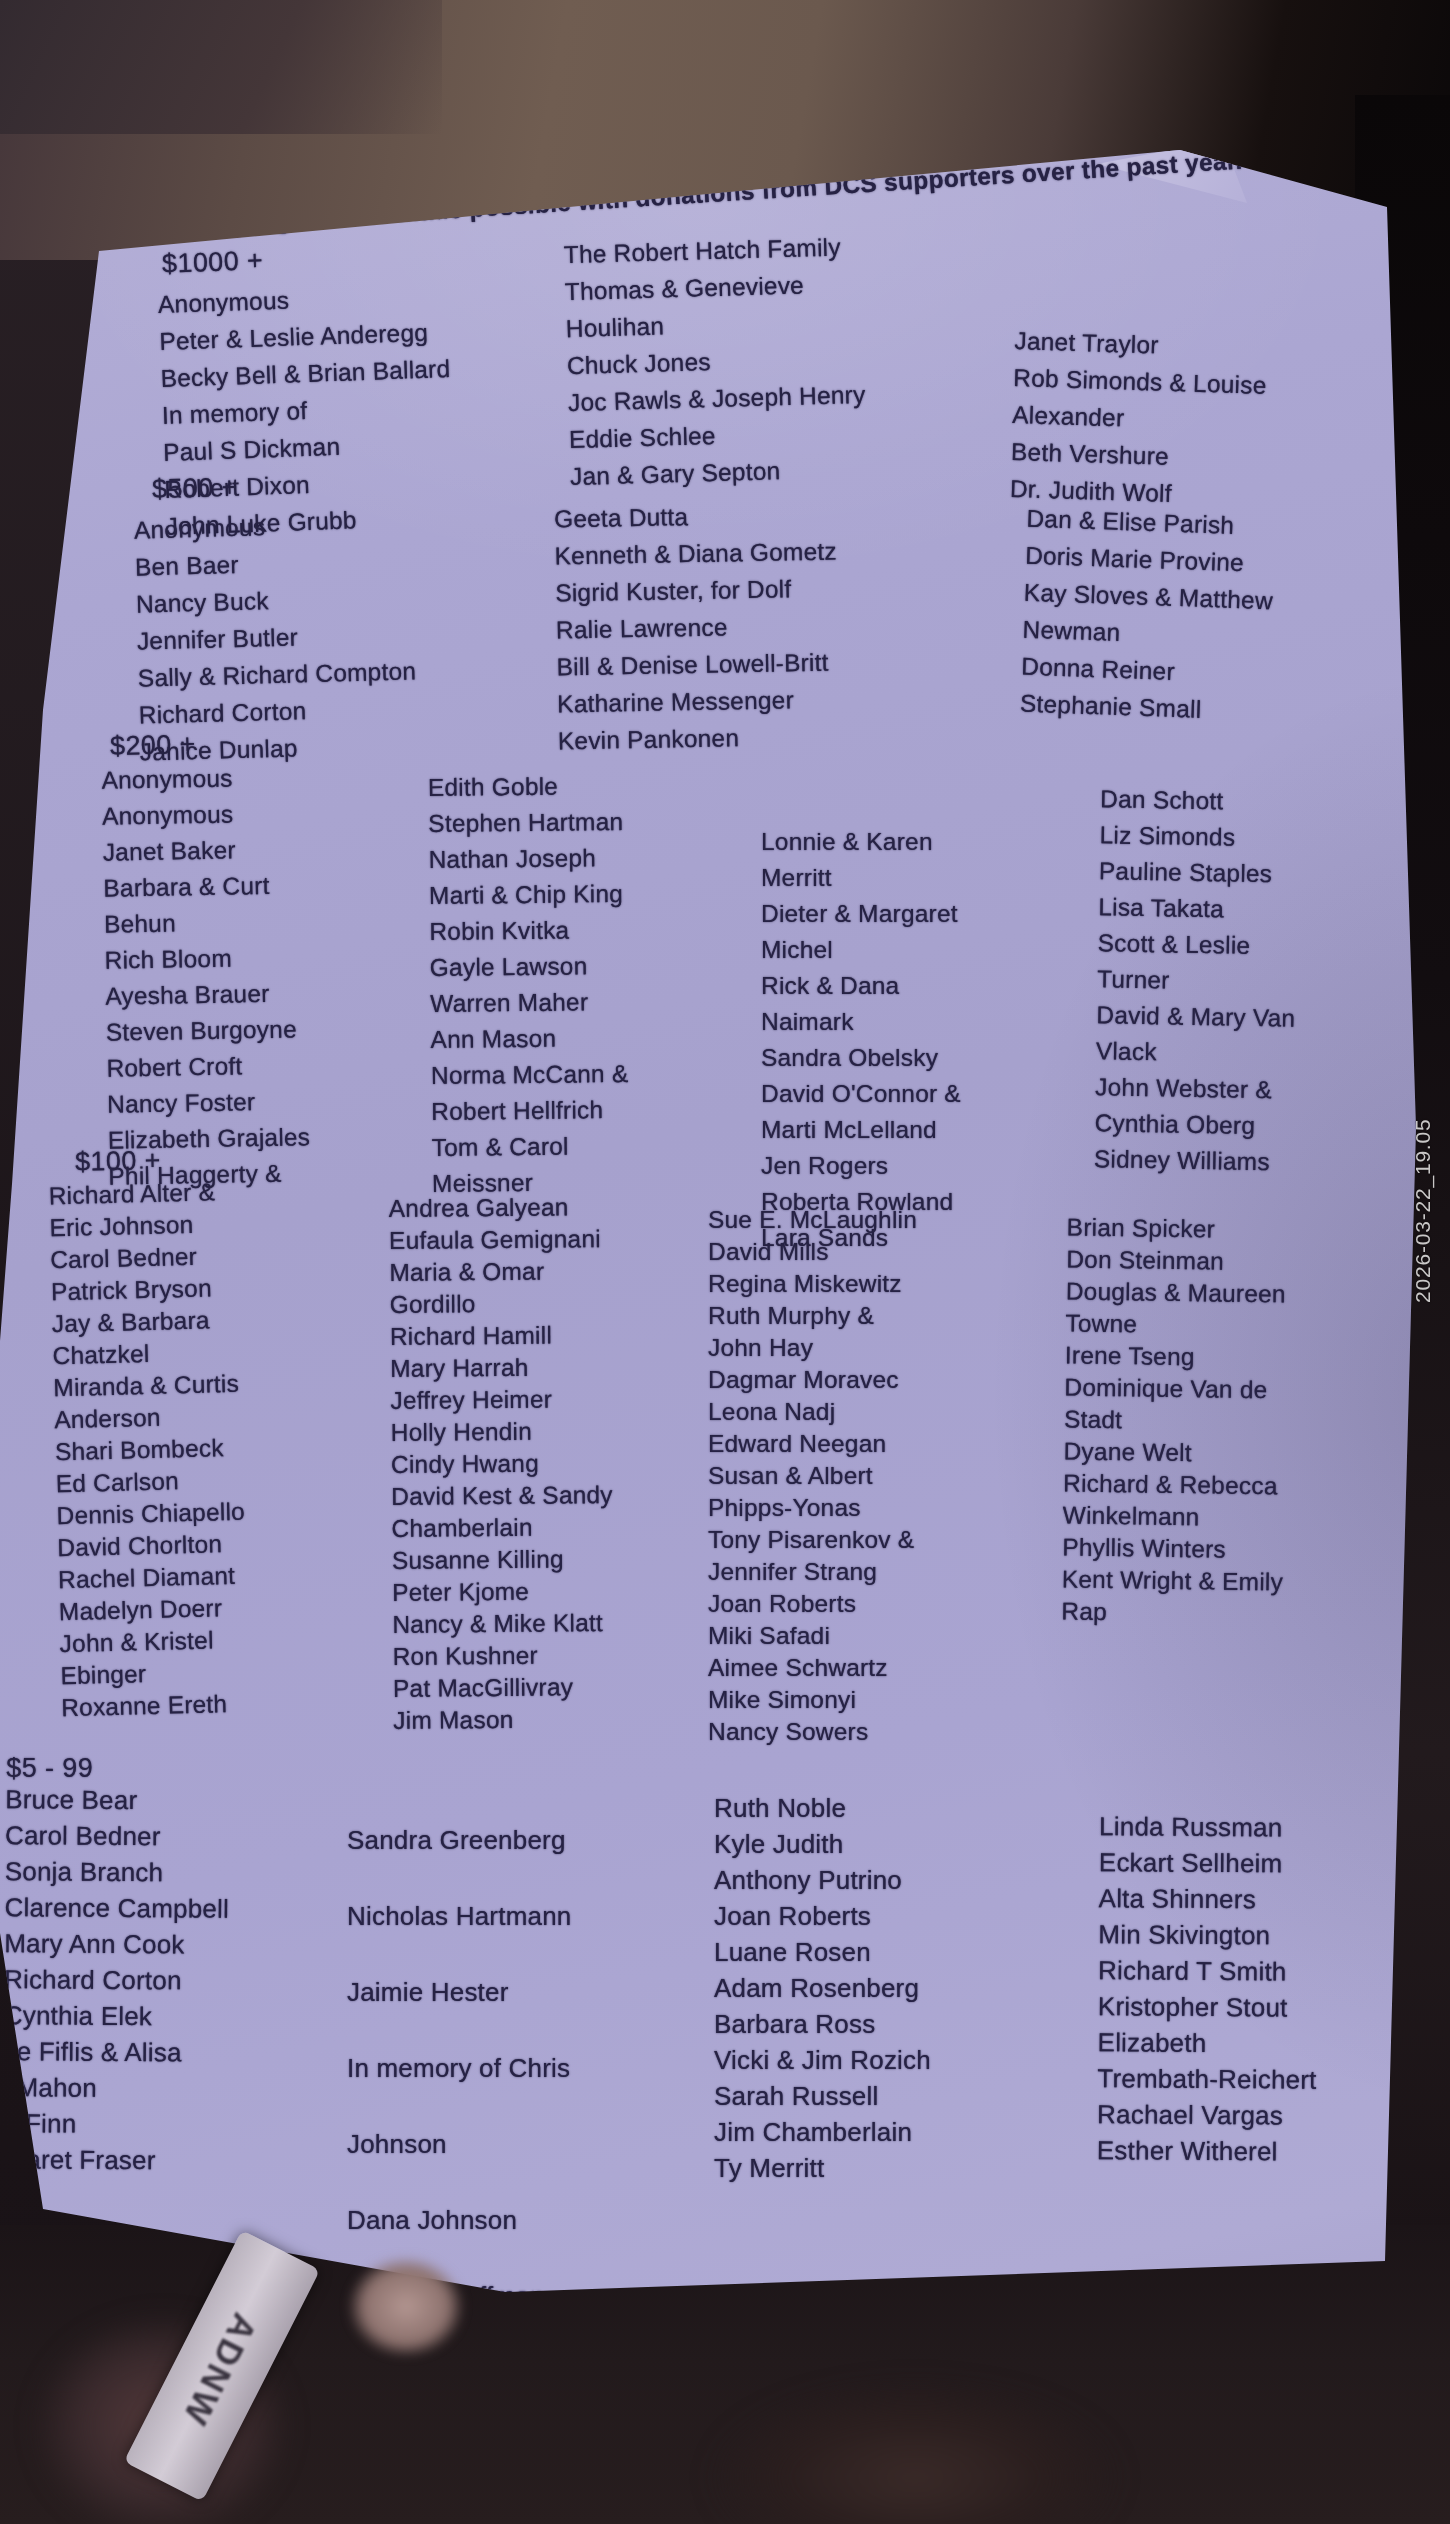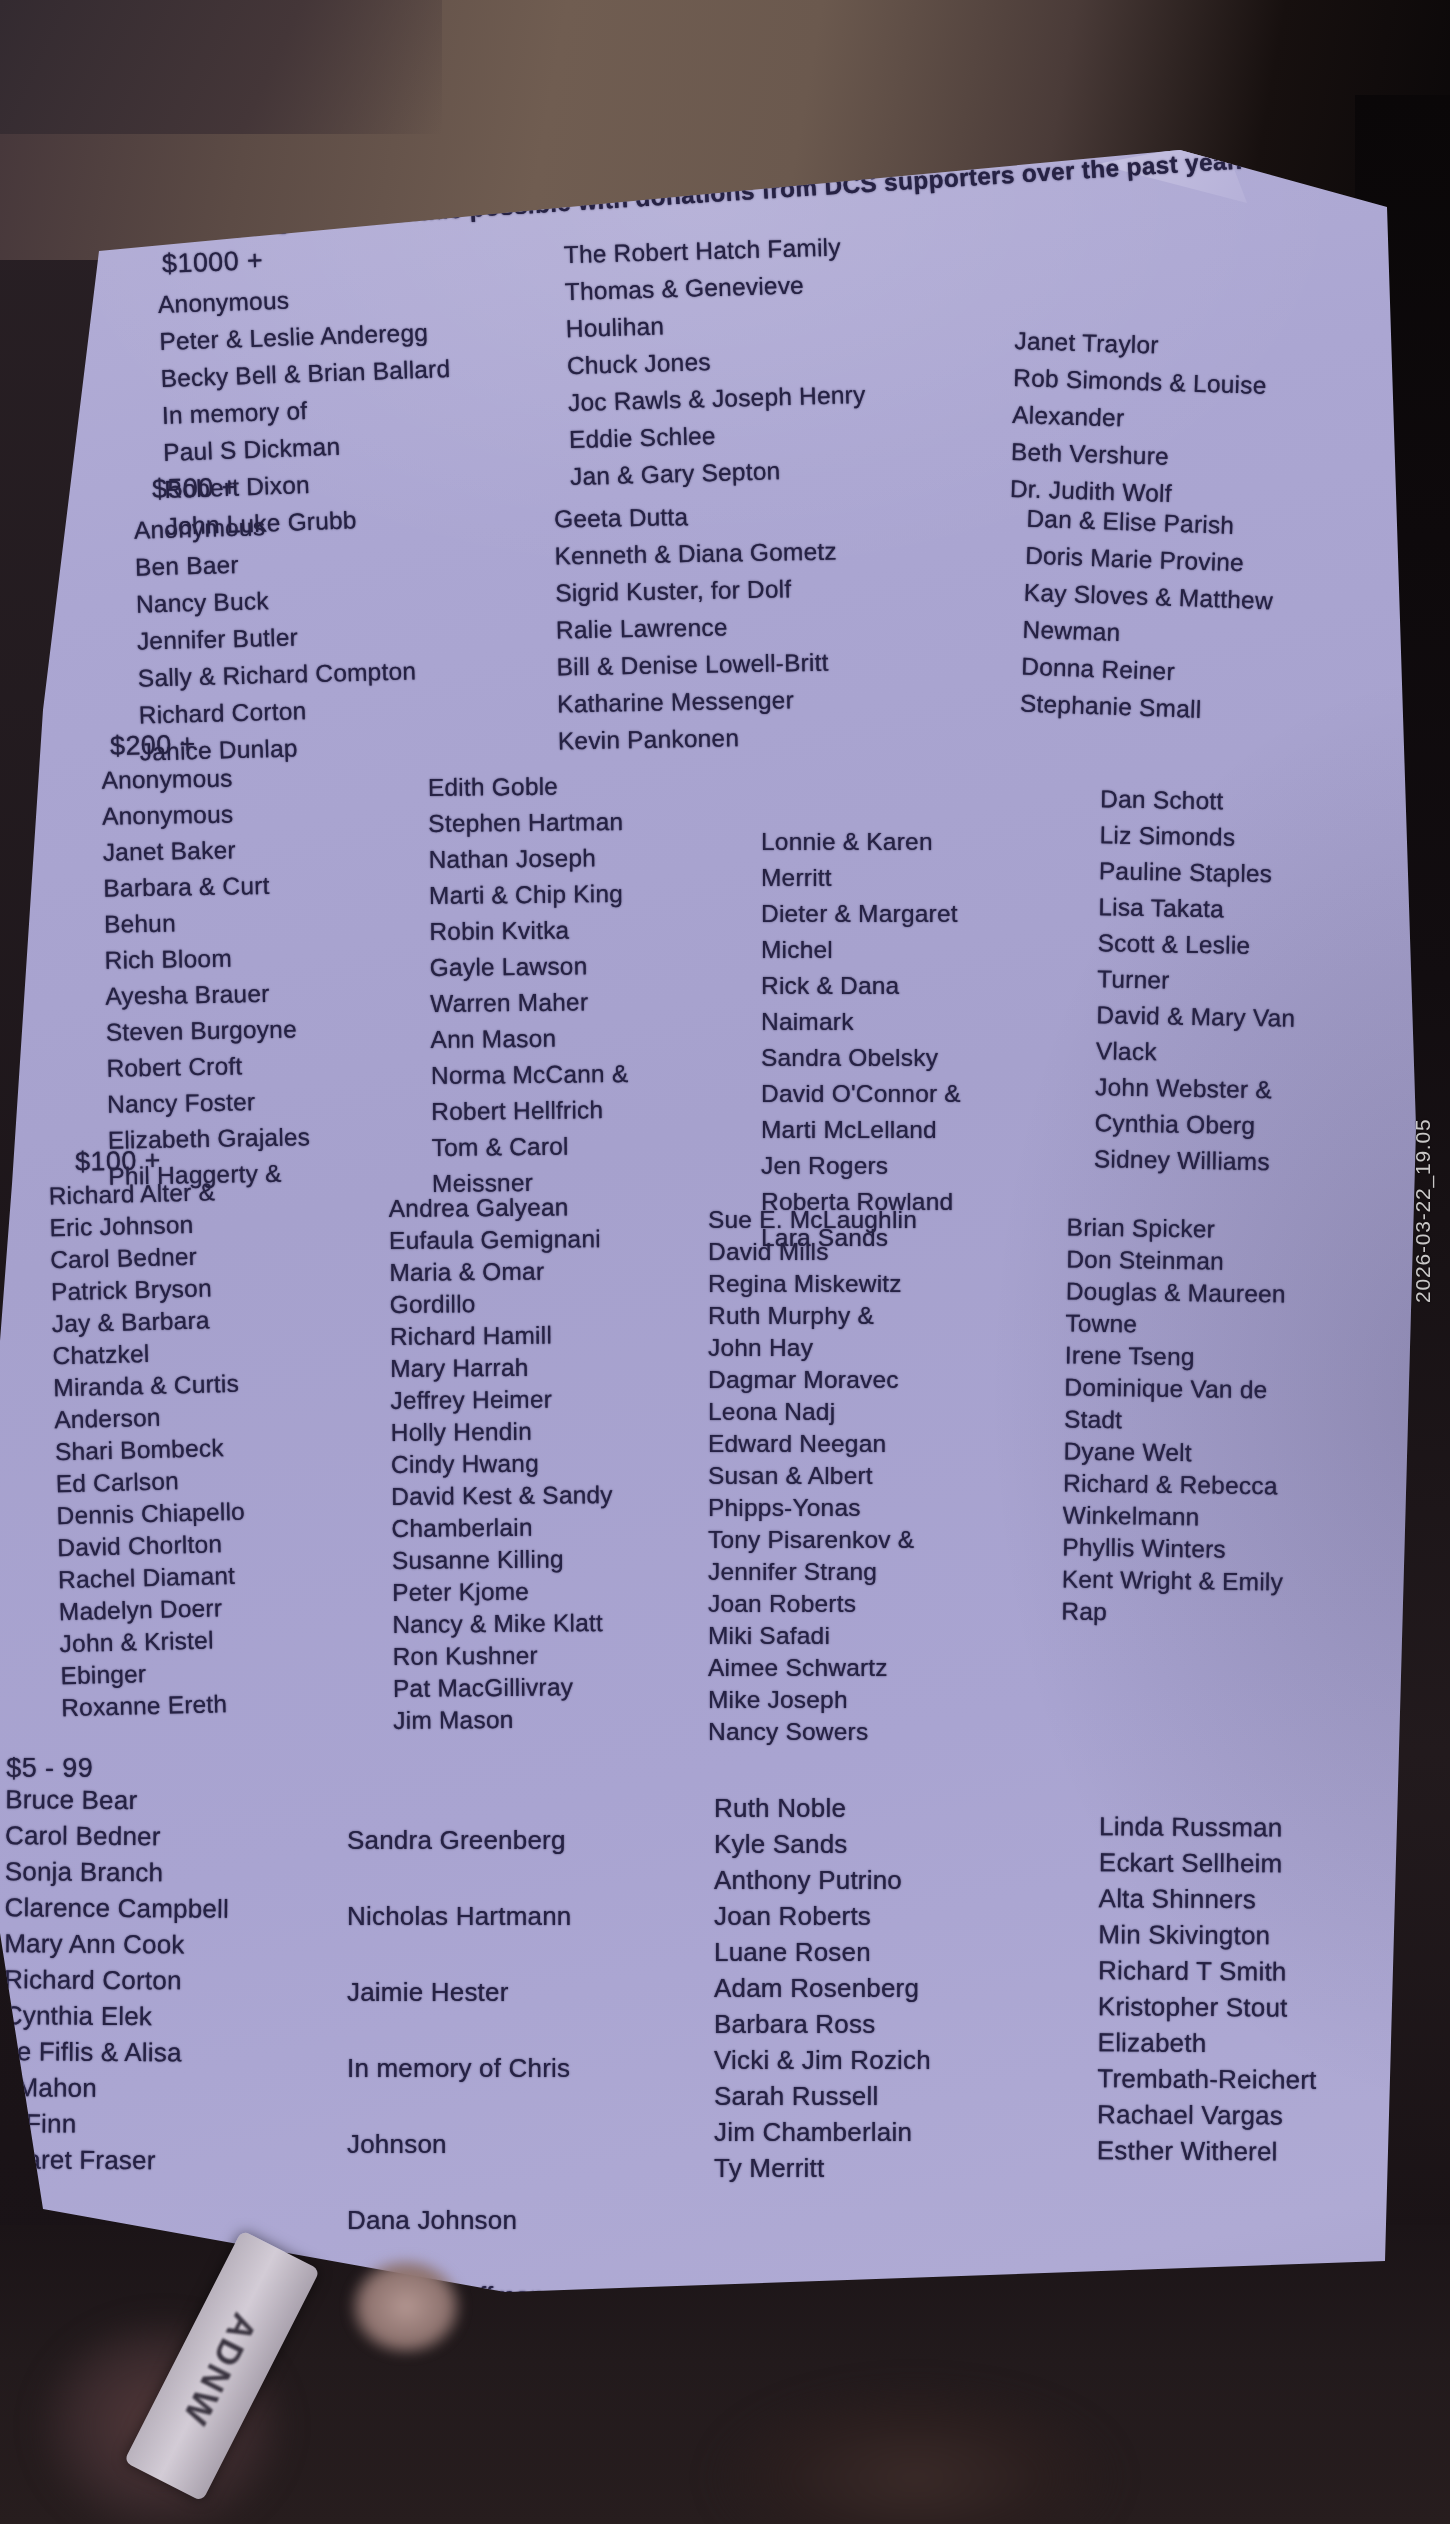--- a/index.html
+++ b/index.html
@@ -270,21 +270,21 @@
         <span class="nm">Dagmar Moravec</span>
         <span class="nm">Leona Nadj</span>
         <span class="nm">Edward Neegan</span>
         <span class="nm">Susan &amp; Albert</span>
         <span class="nm">Phipps-Yonas</span>
         <span class="nm">Tony Pisarenkov &amp;</span>
         <span class="nm">Jennifer Strang</span>
         <span class="nm">Joan Roberts</span>
         <span class="nm">Miki Safadi</span>
         <span class="nm">Aimee Schwartz</span>
-        <span class="nm">Mike Joseph</span>
+        <span class="nm">Mike Simonyi</span>
         <span class="nm">Nancy Sowers</span>
       </div>
     <div class="txt col s4c4">
         <span class="nm">Brian Spicker</span>
         <span class="nm">Don Steinman</span>
         <span class="nm">Douglas &amp; Maureen</span>
         <span class="nm">Towne</span>
         <span class="nm">Irene Tseng</span>
         <span class="nm">Dominique Van de</span>
         <span class="nm">Stadt</span>
@@ -318,21 +318,21 @@
         <span class="nm">Johnson</span>
         <span class="nm">Dana Johnson</span>
         <span class="nm">Carole Kauffman</span>
         <span class="nm">Michael Kesselman</span>
         <span class="nm">David May</span>
         <span class="nm">Dario Miranda</span>
         <span class="nm">Linda Moser</span>
       </div>
     <div class="txt col s5c3">
         <span class="nm">Ruth Noble</span>
-        <span class="nm">Kyle Sands</span>
+        <span class="nm">Kyle Judith</span>
         <span class="nm">Anthony Putrino</span>
         <span class="nm">Joan Roberts</span>
         <span class="nm">Luane Rosen</span>
         <span class="nm">Adam Rosenberg</span>
         <span class="nm">Barbara Ross</span>
         <span class="nm">Vicki &amp; Jim Rozich</span>
         <span class="nm">Sarah Russell</span>
         <span class="nm">Jim Chamberlain</span>
         <span class="nm">Ty Merritt</span>
       </div>

